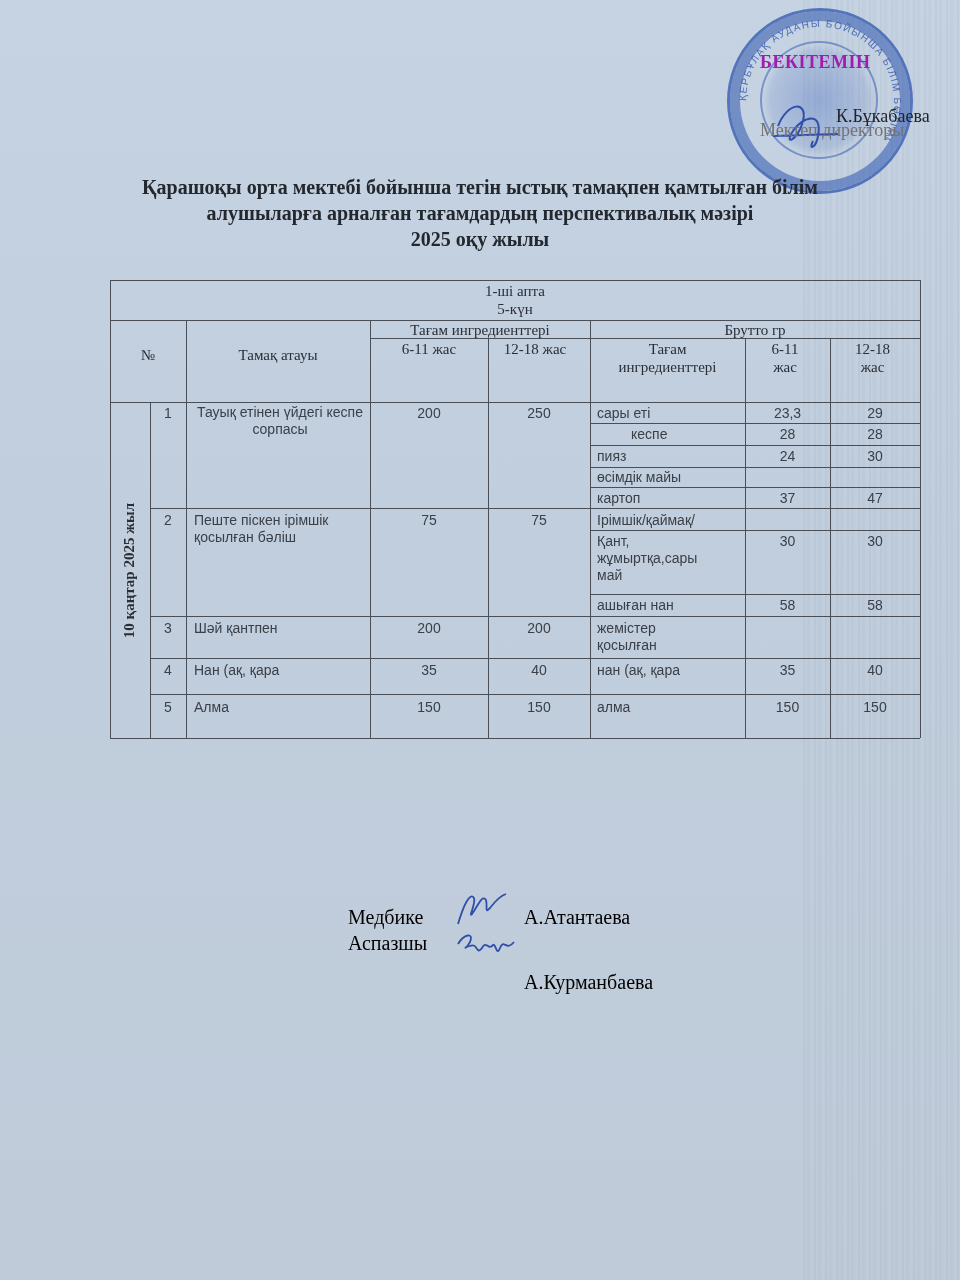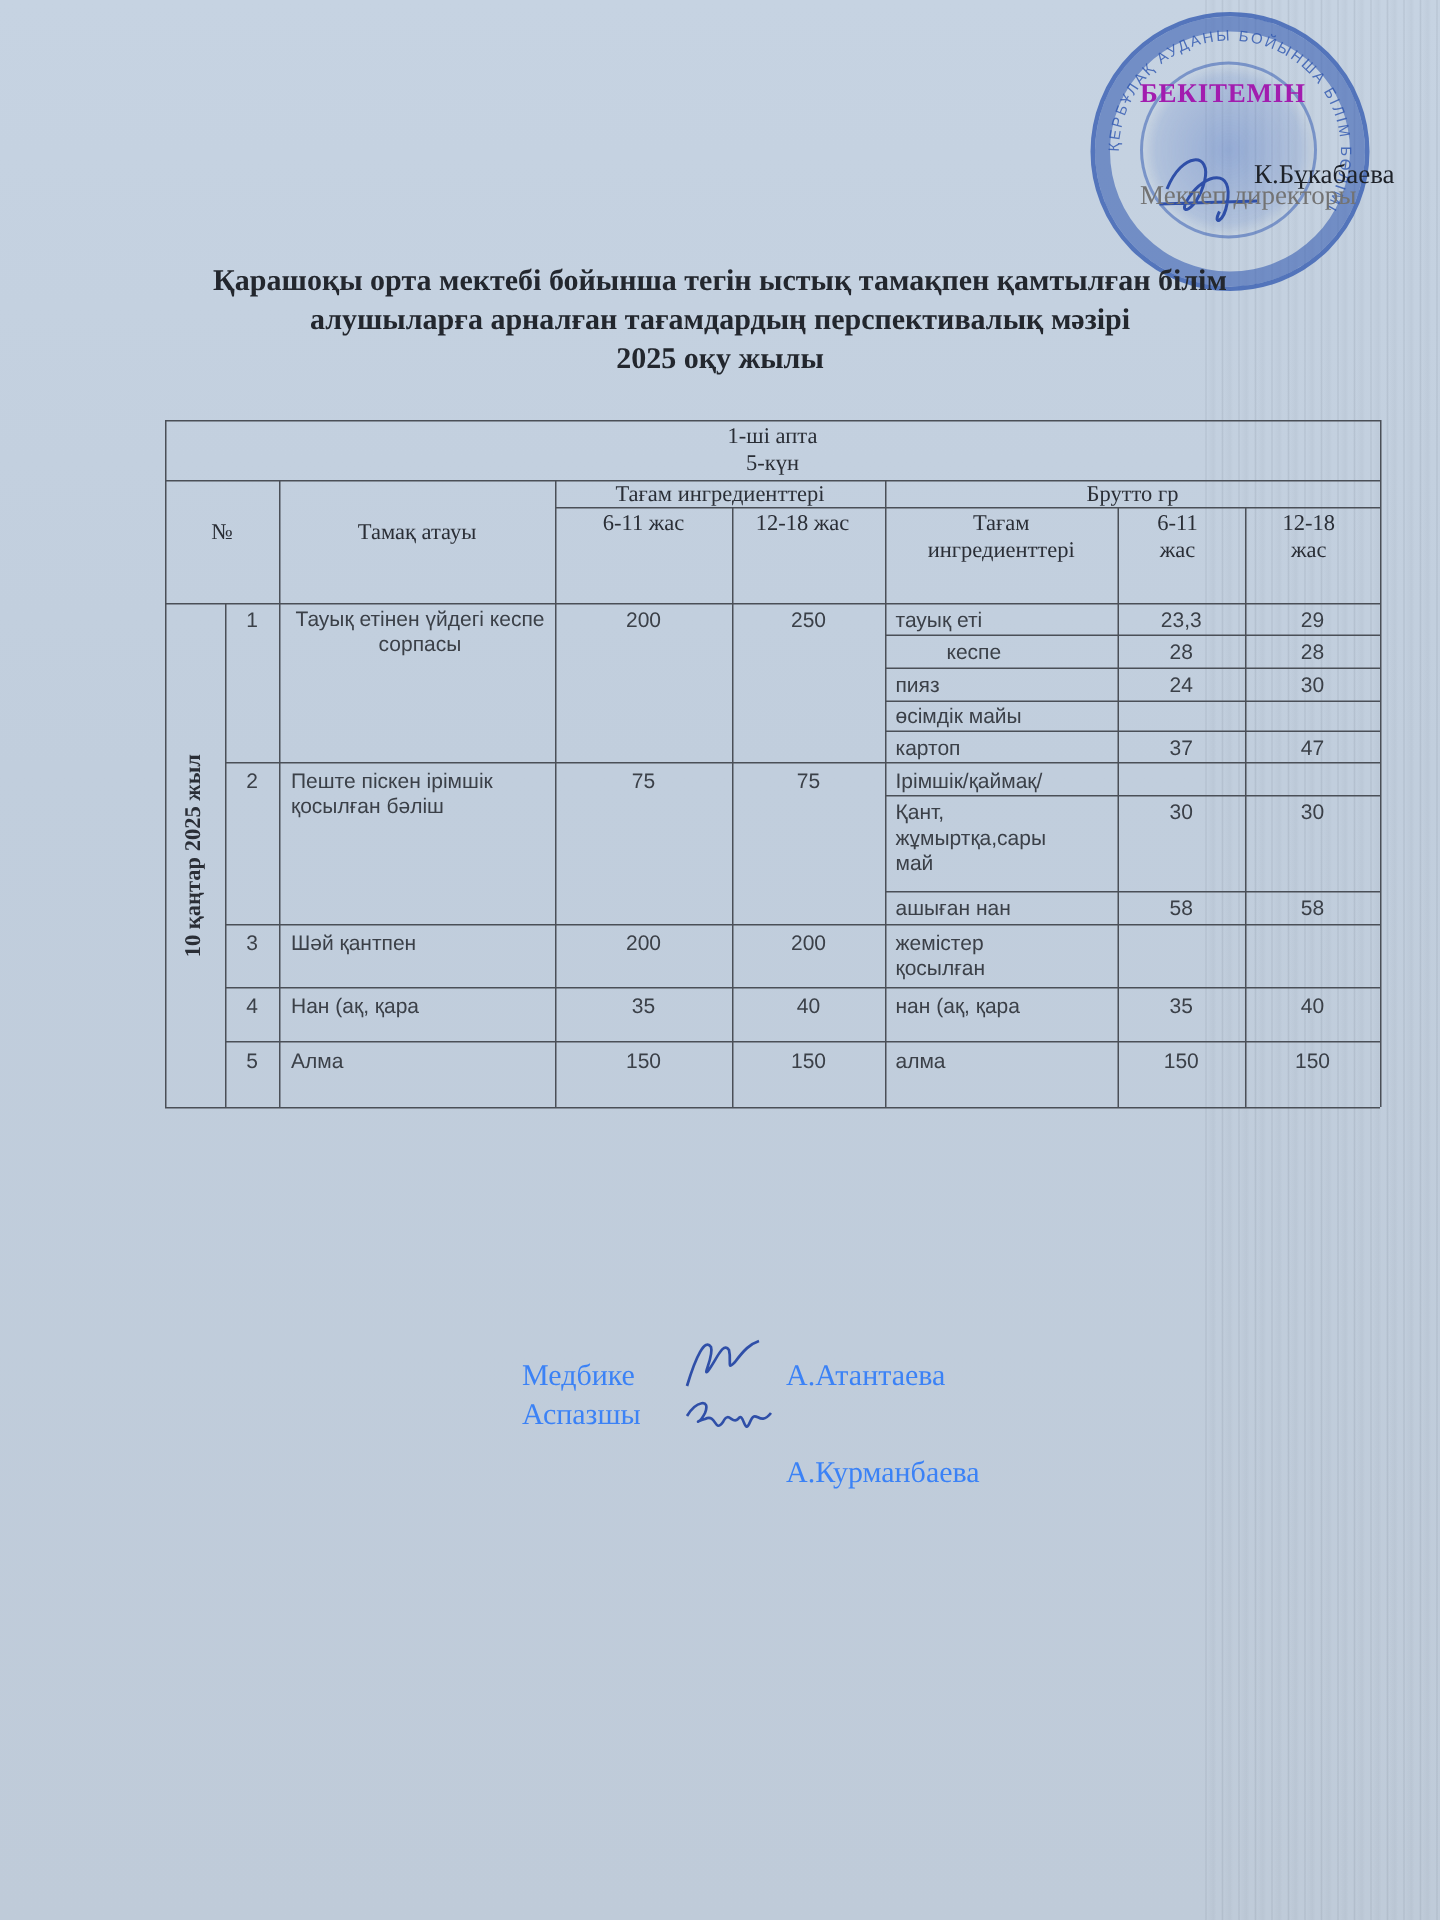--- a/index.html
+++ b/index.html
@@ -44,21 +44,21 @@
     .hcell { font-family: "Liberation Serif", serif; font-size: 15px; color: #2a2e36; text-align: center; line-height: 18px; }
     .center { text-align: center; }
     .vertical {
       position: absolute; left: 110px; top: 402px; width: 40px; height: 336px;
       display: flex; align-items: center; justify-content: center;
     }
     .vertical span {
       transform: rotate(-90deg); white-space: nowrap; font-family: "Liberation Serif", serif;
       font-weight: bold; font-size: 15px; color: #2a2e36;
     }
-    .sig-row { position: absolute; font-size: 20px; color: #3b82f6; }
+    .sig-row { position: absolute; font-size: 20px; color: #000000; }
     .signature { position: absolute; }
   </style>
 </head>
 <body>
 
 <div class="noise-right"></div>
 
 <div class="stamp">
   <div class="stamp-inner"></div>
   <svg class="stamp-text" viewBox="0 0 180 180">
@@ -127,21 +127,21 @@
 
   <div class="vertical">
     <span>10 қаңтар  2025 жыл</span>
   </div>
 
   <div>
     <div class="cell center" style="left:150px;top:405px;width:36px;">1</div>
     <div class="cell" style="left:194px;top:404px;width:172px;text-align:center;">Тауық етінен үйдегі кеспе сорпасы</div>
     <div class="cell center" style="left:370px;top:405px;width:118px;">200</div>
     <div class="cell center" style="left:488px;top:405px;width:102px;">250</div>
-    <div class="cell" style="left:597px;top:405px;width:145px;">тауық еті</div>
+    <div class="cell" style="left:597px;top:405px;width:145px;">сары еті</div>
     <div class="cell center" style="left:745px;top:405px;width:85px;">23,3</div>
     <div class="cell center" style="left:830px;top:405px;width:90px;">29</div>
     <div class="cell" style="left:631px;top:426px;width:145px;">кеспе</div>
     <div class="cell center" style="left:745px;top:426px;width:85px;">28</div>
     <div class="cell center" style="left:830px;top:426px;width:90px;">28</div>
     <div class="cell" style="left:597px;top:448px;width:145px;">пияз</div>
     <div class="cell center" style="left:745px;top:448px;width:85px;">24</div>
     <div class="cell center" style="left:830px;top:448px;width:90px;">30</div>
     <div class="cell" style="left:597px;top:469px;width:145px;">өсімдік майы</div>
     <div class="cell" style="left:597px;top:490px;width:145px;">картоп</div>

